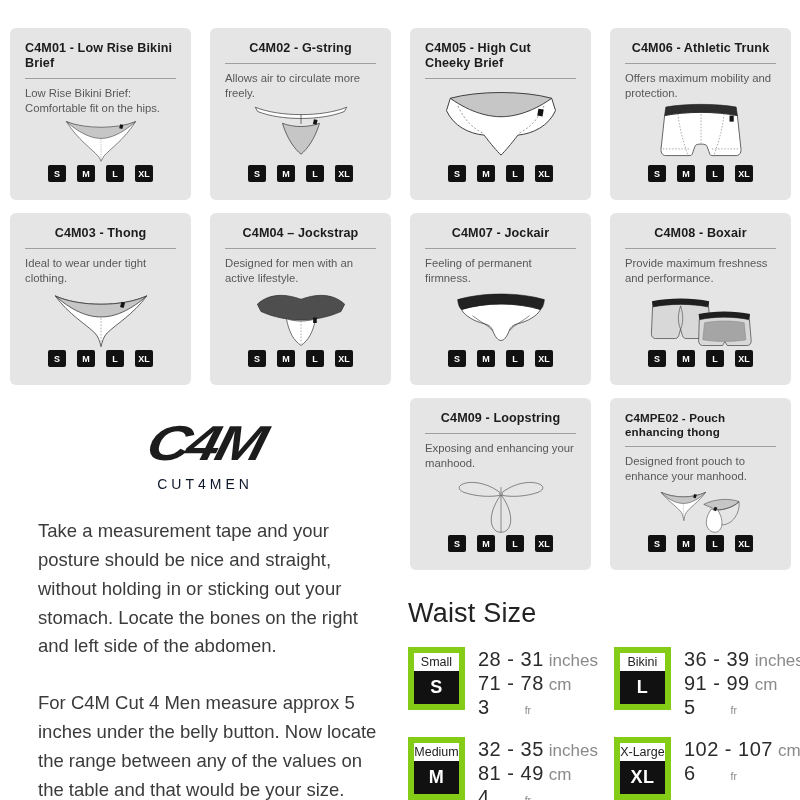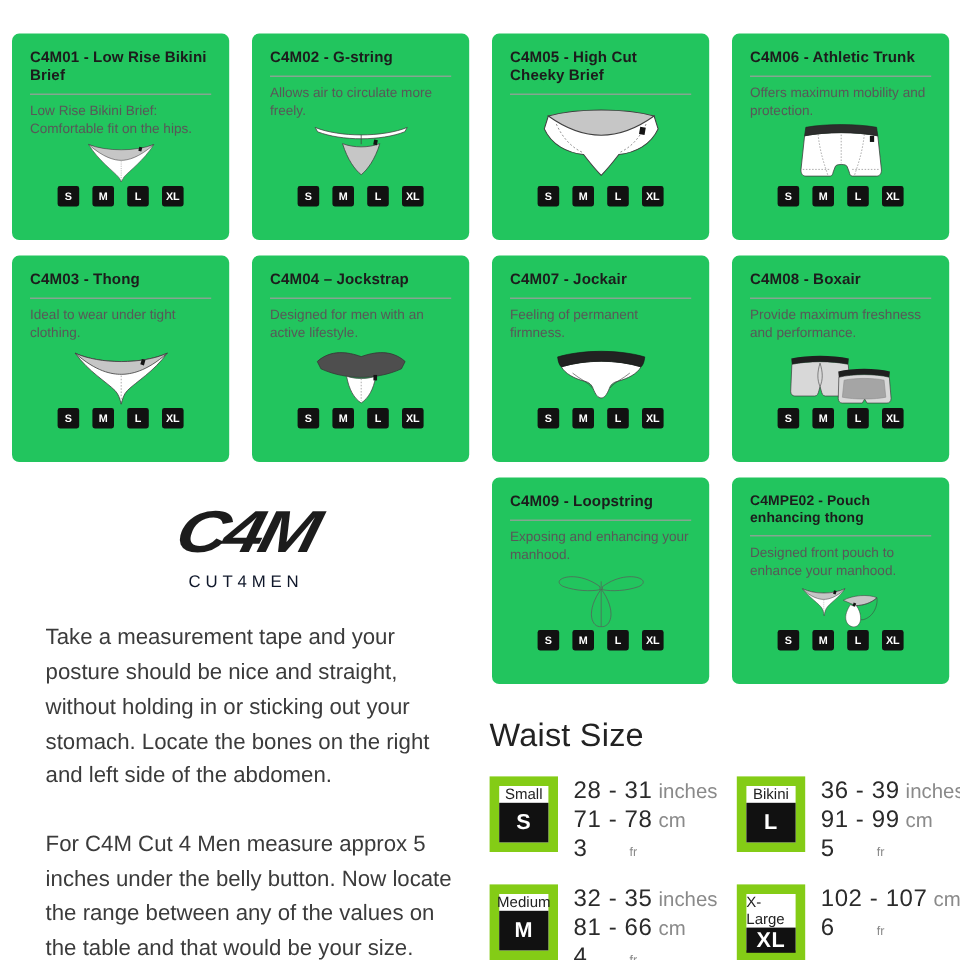--- a/index.html
+++ b/index.html
@@ -2,22 +2,22 @@
 <html><head>
 <meta charset="utf-8">
 <style>
   html,body{margin:0;padding:0;}
   body{
     width:800px;height:800px;position:relative;background:#ffffff;
     font-family:"Liberation Sans", sans-serif;color:#1d1d1d;overflow:hidden;
   }
   
   .card{
-    position:absolute;width:181px;height:172px;background:#22c55e;border-radius:6px;
-    padding:13px 15px 24px;box-sizing:border-box;display:flex;flex-direction:column;
+    position:absolute;width:181px;height:172px;background:#e5e5e5;border-radius:6px;
+    padding:13px 15px 14px;box-sizing:border-box;display:flex;flex-direction:column;align-items:center;
   }
   .card-title{font-size:12.6px;font-weight:bold;color:#1c1c1c;letter-spacing:.1px;line-height:1.2;}
   .divider{border:none;border-top:1px solid #9f9f9f;margin:7px 0 7px;width:100%;}
   .card-desc{font-size:11.3px;color:#585858;line-height:1.33;}
   .illus{flex:1;display:flex;align-items:center;justify-content:center;min-height:0;}
   .illus svg{display:block;max-height:100%;}
   .sizes{display:flex;justify-content:center;gap:11px;margin:2px 0 4px;}
   .sz{
     width:18px;height:17px;background:#111;color:#fff;border-radius:2px;
     font-size:9px;font-weight:bold;display:flex;align-items:center;justify-content:center;
@@ -29,21 +29,21 @@
     letter-spacing:-4px;color:#1c1c1c;transform:skewX(-14deg) scaleY(.82);
   }
   .logo-sub{font-size:14px;letter-spacing:4px;color:#0f172a;margin-top:2px;}
   .instructions{position:absolute;left:38px;top:517px;width:348px;font-size:18.5px;color:#3b3b3b;line-height:1.56;}
   .instructions p{margin:0 0 28px;}
   
   .waist{position:absolute;left:408px;top:586px;width:386px;}
   .waist-heading{font-size:27px;font-weight:normal;color:#222;margin:12px 0 18px;letter-spacing:.2px;}
   .waist-grid{display:grid;grid-template-columns:1fr 1fr;column-gap:16px;row-gap:16px;}
   .w-entry{display:flex;align-items:flex-start;}
-  .w-badge{width:57px;height:63px;border:8px solid #84cc16;box-sizing:border-box;flex:none;display:flex;flex-direction:column;background:#fff;}
+  .w-badge{width:57px;height:63px;border:6px solid #84cc16;box-sizing:border-box;flex:none;display:flex;flex-direction:column;background:#fff;}
   .w-badge-label{flex:1;display:flex;align-items:center;justify-content:center;font-size:12.5px;color:#222;}
   .w-badge-letter{height:33px;background:#111;color:#fff;display:flex;align-items:center;justify-content:center;font-size:18px;font-weight:bold;letter-spacing:.5px;}
   .w-vals{margin-left:13px;padding-top:1px;}
   .w-line{line-height:22px;white-space:nowrap;}
   .w-num{font-size:20px;color:#2b2b2b;letter-spacing:.5px;}
   .w-unit{font-size:17px;color:#8a8a8a;margin-left:5px;}
   .w-unit-fr{font-size:10.5px;color:#8a8a8a;margin-left:3px;padding-left:32px;}
 </style>
 </head>
 <body>
@@ -296,21 +296,21 @@
       </div>
     </div>
 
     <div class="w-entry">
       <div class="w-badge">
         <div class="w-badge-label">Medium</div>
         <div class="w-badge-letter">M</div>
       </div>
       <div class="w-vals">
         <div class="w-line"><span class="w-num">32 - 35</span><span class="w-unit">inches</span></div>
-        <div class="w-line"><span class="w-num">81 - 66</span><span class="w-unit">cm</span></div>
+        <div class="w-line"><span class="w-num">81 - 49</span><span class="w-unit">cm</span></div>
         <div class="w-line"><span class="w-num">4</span><span class="w-unit-fr">fr</span></div>
       </div>
     </div>
 
     <div class="w-entry">
       <div class="w-badge">
         <div class="w-badge-label">X-Large</div>
         <div class="w-badge-letter">XL</div>
       </div>
       <div class="w-vals">

